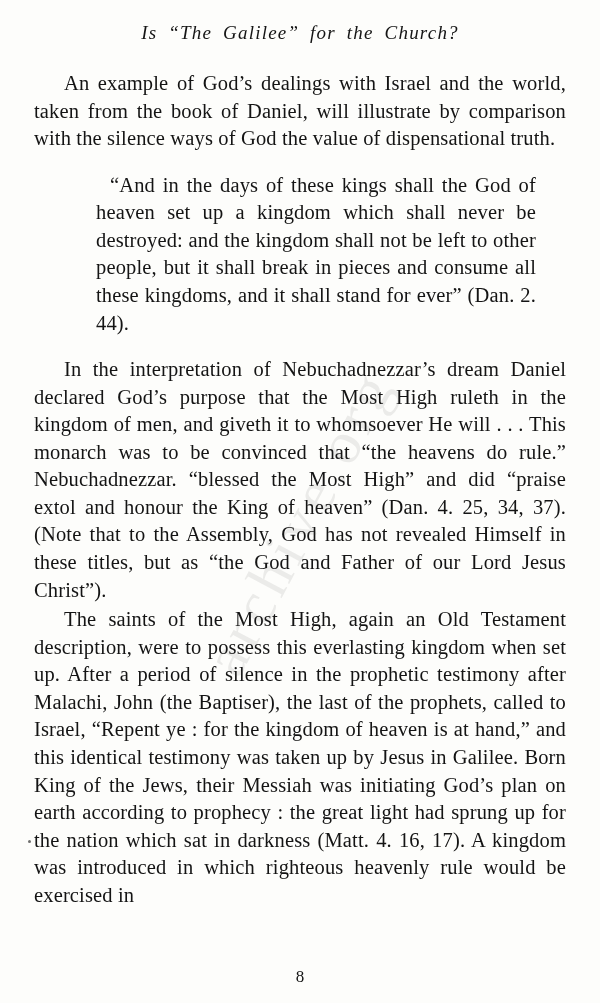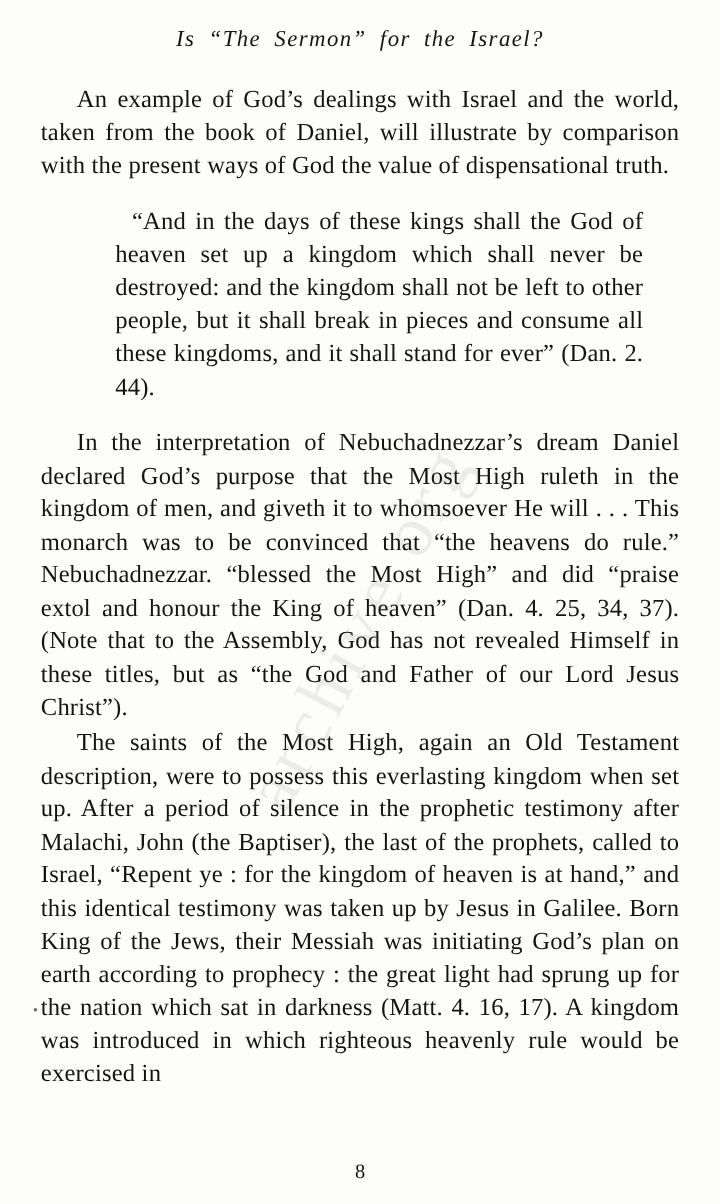--- a/index.html
+++ b/index.html
@@ -100,25 +100,25 @@
     opacity: 0.8;
   }
 </style>
 </head>
 <body>
 
 <div class="page">
 
   <div class="watermark">archive.org</div>
 
-  <div class="running-head">Is “The Sermon” for the Israel?</div>
+  <div class="running-head">Is “The Galilee” for the Church?</div>
 
   <div class="body-text">
 
-    <p class="indent">An example of God’s dealings with Israel and the world, taken from the book of Daniel, will illustrate by comparison with the present ways of God the value of dispensational truth.</p>
+    <p class="indent">An example of God’s dealings with Israel and the world, taken from the book of Daniel, will illustrate by comparison with the silence ways of God the value of dispensational truth.</p>
 
     <div class="quote-block">
       <p>“And in the days of these kings shall the God of heaven set up a kingdom which shall never be destroyed: and the kingdom shall not be left to other people, but it shall break in pieces and consume all these kingdoms, and it shall stand for ever” (Dan. 2. 44).</p>
     </div>
 
     <p class="indent">In the interpretation of Nebuchadnezzar’s dream Daniel declared God’s purpose that the Most High ruleth in the kingdom of men, and giveth it to whomsoever He will . . .   This monarch was to be convinced that “the heavens do rule.”   Nebuchadnezzar. “blessed the Most High” and did “praise extol and honour the King of heaven” (Dan. 4. 25, 34, 37).   (Note that to the Assembly, God has not revealed Himself in these titles, but as “the God and Father of our Lord Jesus Christ”).</p>
 
     <div class="gap-small"></div>
 
     <p class="indent">The saints of the Most High, again an Old Testament description, were to possess this everlasting kingdom when set up.   After a period of silence in the prophetic testimony after Malachi, John (the Baptiser), the last of the prophets, called to Israel, “Repent ye : for the kingdom of heaven is at hand,” and this identical testimony was taken up by Jesus in Galilee.  Born King of the Jews, their Messiah was initiating God’s plan on earth according to prophecy : the great light had sprung up for the nation which sat in darkness (Matt. 4. 16, 17).   A kingdom was introduced in which righteous heavenly rule would be exercised in</p>

